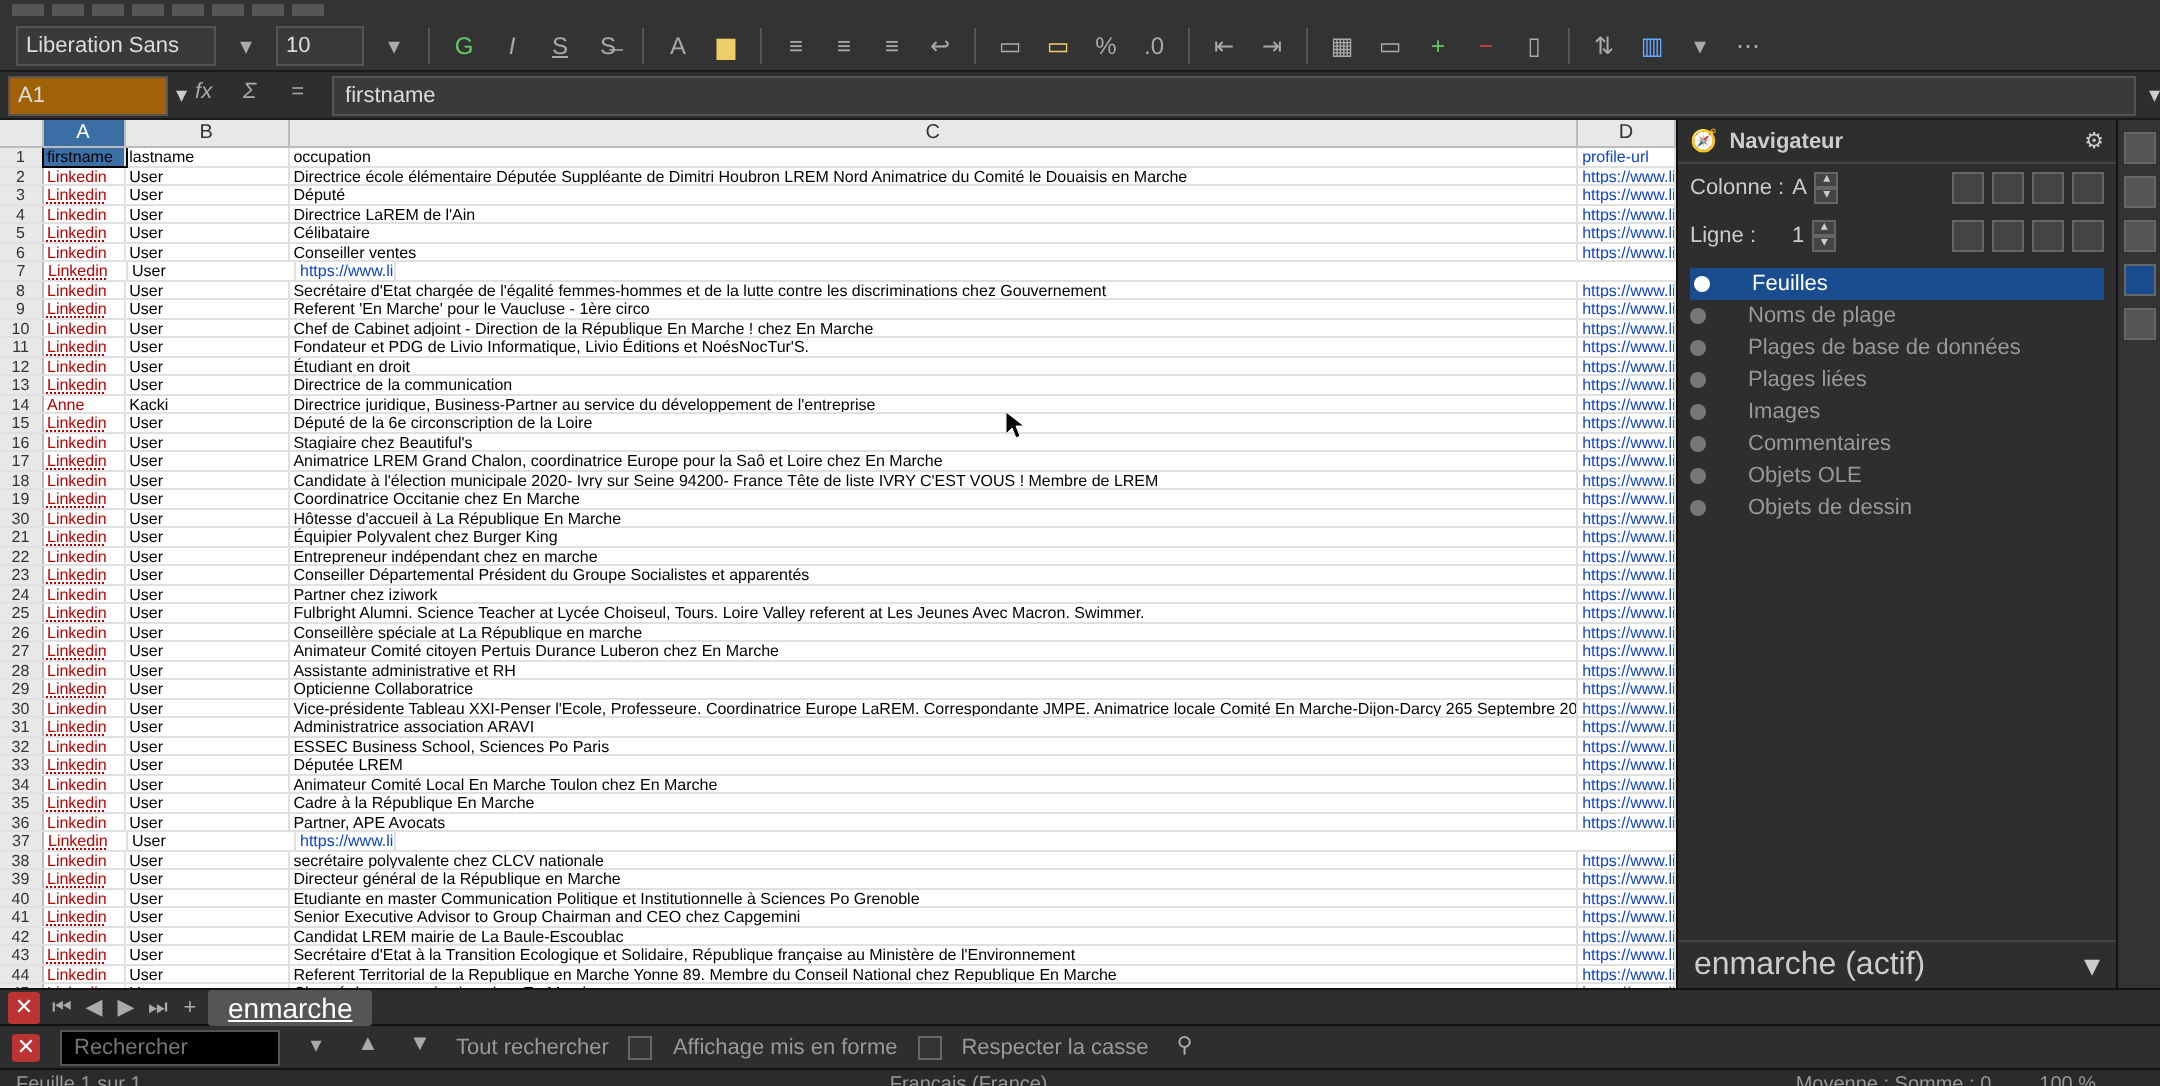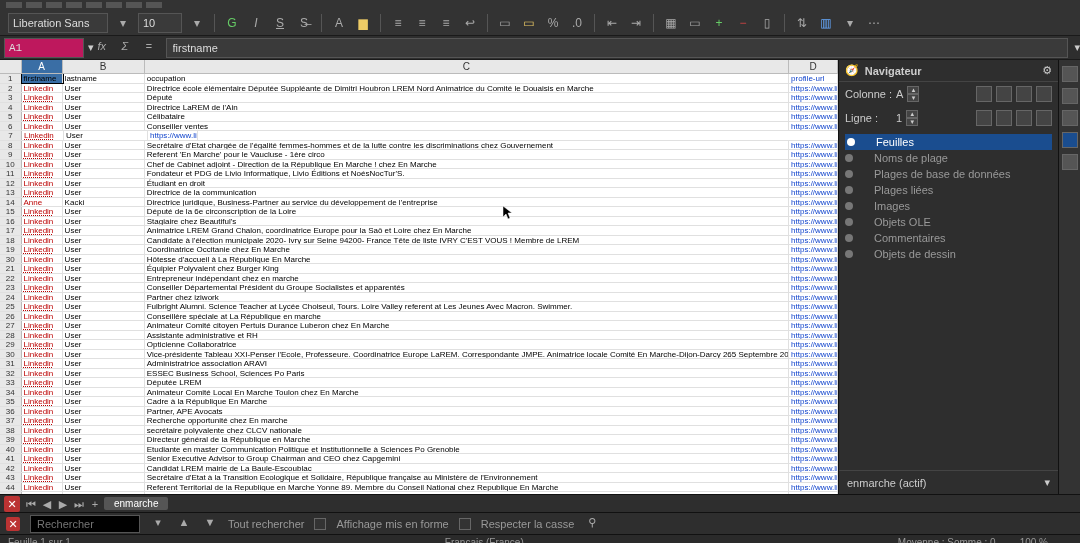--- a/index.html
+++ b/index.html
@@ -15,21 +15,21 @@
 .fmt-bar .font-name { width:100px; }
 .fmt-bar .font-size { width:44px; }
 .fmt-bar .ico { width:18px; height:18px; display:flex; align-items:center; justify-content:center; color:#aaa; font-size:12px; cursor:pointer;}
 .fmt-bar .ico.green{color:#6c6;}
 .fmt-bar .ico.yellow{color:#ec6;}
 .fmt-bar .ico.blue{color:#6af;}
 .fmt-bar .sep{width:1px;height:18px;background:#555;margin:0 2px;}
 
 
 .formula-row { height:24px; background:#2e2e2e; display:flex; align-items:center; border-bottom:1px solid #1a1a1a;}
-.cell-ref { width:80px; background:#be185d; border:1px solid #555; height:20px; margin:0 4px; color:#ddd; padding:0 4px; font-size:11px;font-family:Liberation Mono, monospace;}
+.cell-ref { width:80px; background:#a16207; border:1px solid #555; height:20px; margin:0 4px; color:#ddd; padding:0 4px; font-size:11px;}
 .fx-ico {width:16px;height:16px;margin:0 4px;color:#aaa;font-style:italic;}
 .formula-input{flex:1;background:#3a3a3a;border:1px solid #555;height:20px;color:#ddd;padding:0 6px;font-size:11px;margin-right:6px;}
 
 
 .main{display:flex;height:434px;}
 .sheet-wrap{flex:1;overflow:hidden;position:relative;background:#fff;}
 .navigator{width:220px;background:#2e2e2e;border-left:1px solid #111;display:flex;flex-direction:column;}
 
 
 .col-hdrs{display:flex;height:14px;background:#e8e8e8;border-bottom:1px solid #bbb;position:sticky;top:0;}
@@ -57,26 +57,26 @@
 .nav-hdr .gear{margin-left:auto;}
 .nav-ctrl{padding:4px 6px;display:flex;align-items:center;gap:4px;font-size:11px;}
 .nav-ctrl .spin{display:flex;flex-direction:column;}
 .nav-ctrl .spin button{width:12px;height:8px;background:#444;border:1px solid #666;color:#ccc;font-size:7px;line-height:6px;}
 .nav-ctrl .pad{flex:1;}
 .nav-ctrl .ib{width:16px;height:16px;background:#444;border:1px solid #666;}
 .nav-tree{flex:1;padding:4px 6px;font-size:11px;}
 .nav-tree .node{display:flex;align-items:center;gap:21px;height:16px;color:#999;}
 .nav-tree .node.sel{background:#1a4d8f;color:#fff;padding:0 2px;}
 .nav-tree .bullet{width:8px;height:8px;border-radius:50%;}
-.nav-foot{height:24px;border-top:1px solid #444;display:flex;align-items:center;padding:0 8px;font-size:11px;}
+.nav-foot{height:24px;border-top:1px solid #444;display:flex;align-items:center;padding:0 8px;font-size:16px;}
 
 
 .tabs-row{height:18px;background:#2e2e2e;display:flex;align-items:center;border-top:1px solid #111;gap:2px;padding:0 4px;}
 .tabs-row .navb{width:14px;height:14px;color:#aaa;text-align:center;line-height:14px;cursor:pointer;}
-.tabs-row .tab{background:#555;color:#fff;padding:1px 10px;font-size:10px;border-radius:2px;}
+.tabs-row .tab{background:#555;color:#fff;padding:1px 10px;font-size:14px;border-radius:2px;text-decoration:underline;}
 .tabs-row .close{width:16px;height:16px;background:#b33;color:#fff;text-align:center;line-height:16px;border-radius:2px;margin-right:2px;}
 
 .find-row{height:22px;background:#2e2e2e;display:flex;align-items:center;gap:10px;padding:0 6px;border-top:1px solid #111;}
 .find-row .x{width:14px;height:14px;background:#b33;color:#fff;text-align:center;line-height:14px;border-radius:2px;}
 .find-row input{background:#000000;border:1px solid #555;height:18px;width:110px;color:#bbb;padding:0 6px;font-size:11px;}
 .find-row .nb{width:16px;height:16px;color:#aaa;text-align:center;}
 .find-row .opt{color:#999;font-size:11px;}
 .find-row .chk{width:12px;height:12px;background:#333;border:1px solid #666;}
 
 .status-row{height:15px;background:#2a2a2a;display:flex;align-items:center;padding:0 8px;font-size:10px;color:#999;border-top:1px solid #111;}
@@ -416,21 +416,20 @@
           <div class="rh">36</div>
           <div class="cell A">Linkedin</div>
           <div class="cell B">User</div>
           <div class="cell C">Partner, APE Avocats</div>
           <div class="cell D">https://www.li</div>
         </div>
         <div class="row">
           <div class="rh">37</div>
           <div class="cell A">Linkedin</div>
           <div class="cell B">User</div>
-          <div class="cell C">Recherche opportunité chez En marche</div>
           <div class="cell D">https://www.li</div>
         </div>
         <div class="row">
           <div class="rh">38</div>
           <div class="cell A">Linkedin</div>
           <div class="cell B">User</div>
           <div class="cell C">secrétaire polyvalente chez CLCV nationale</div>
           <div class="cell D">https://www.li</div>
         </div>
         <div class="row">
@@ -533,25 +532,25 @@
         <div class="node">
           <span class="bullet" style="background: rgb(119, 119, 119);"></span>
           <span>Plages liées</span>
         </div>
         <div class="node">
           <span class="bullet" style="background: rgb(119, 119, 119);"></span>
           <span>Images</span>
         </div>
         <div class="node">
           <span class="bullet" style="background: rgb(119, 119, 119);"></span>
-          <span>Objets OLE</span>
+          <span>Commentaires</span>
         </div>
         <div class="node">
           <span class="bullet" style="background: rgb(119, 119, 119);"></span>
-          <span>Commentaires</span>
+          <span>Objets OLE</span>
         </div>
         <div class="node">
           <span class="bullet" style="background: rgb(119, 119, 119);"></span>
           <span>Objets de dessin</span>
         </div>
       </div>
     <div class="nav-foot">
       <span>enmarche (actif)</span>
       <span style="margin-left:auto">▾</span>
     </div>

